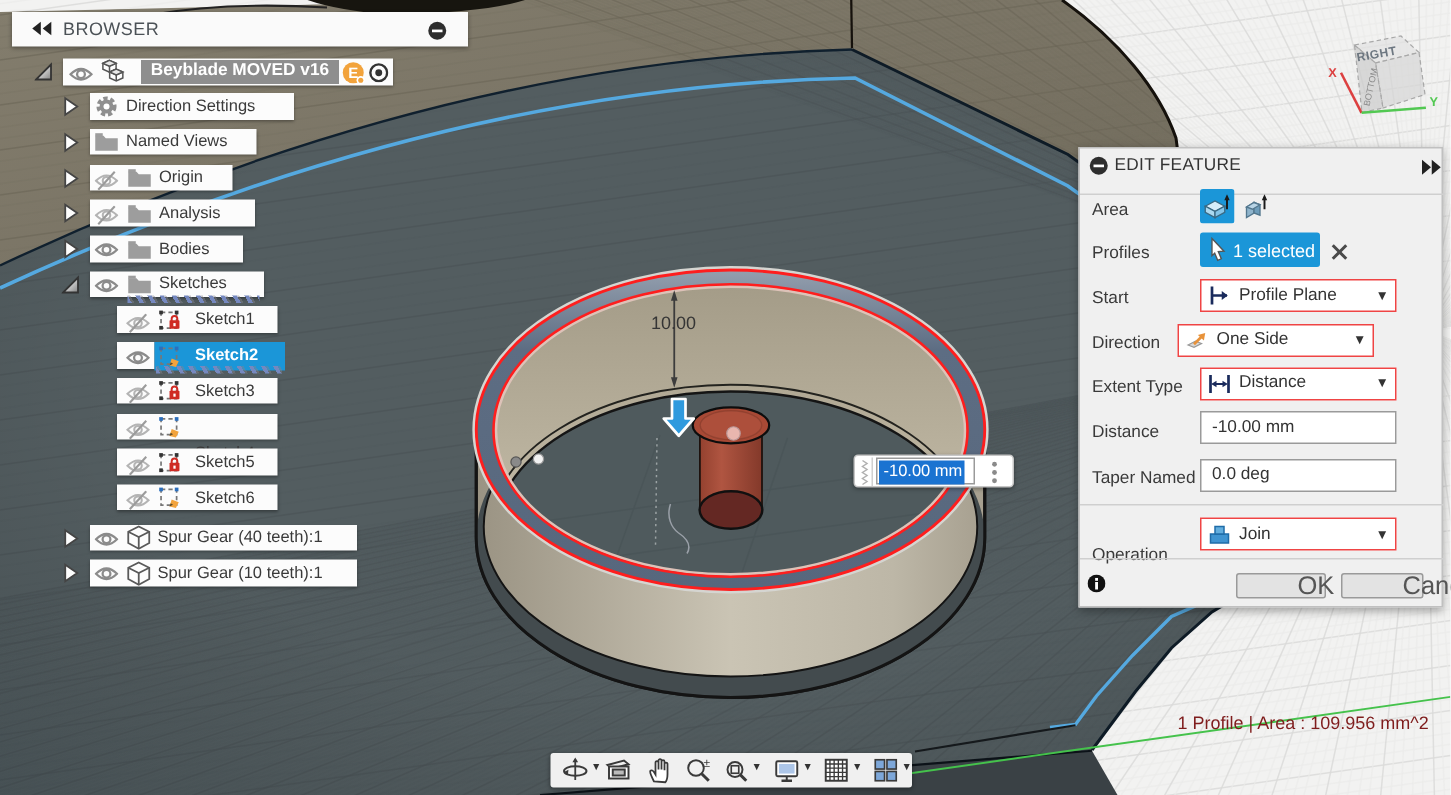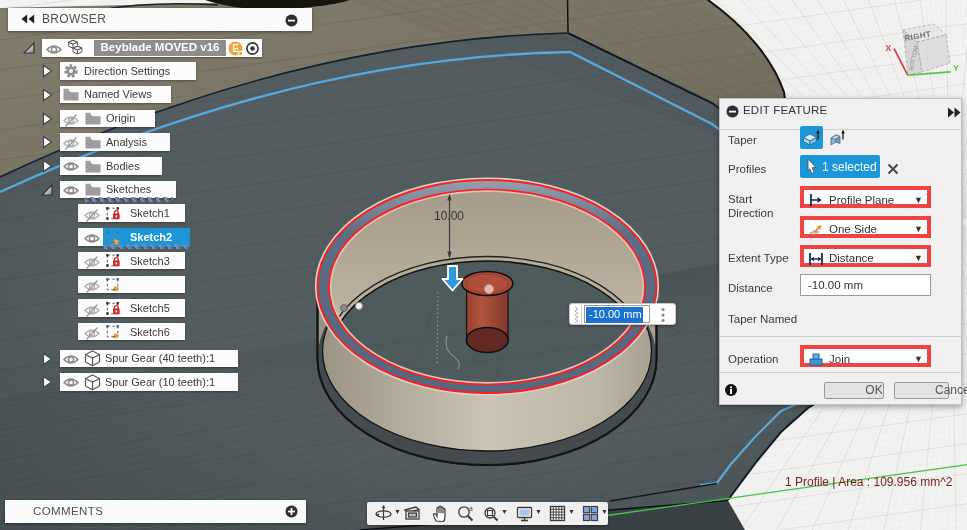--- a/index.html
+++ b/index.html
@@ -5,26 +5,26 @@
   html,body { width:967px; height:530px; overflow:hidden; font-family:"Liberation Sans", sans-serif; }
   #stage { position:relative; width:967px; height:530px; background:#f2f2f1; }
   .abs { position:absolute; }
   .panel { background:#fafafa; box-shadow:0 1px 3px rgba(0,0,0,0.4); }
   .rowbg { background:#fcfcfc; box-shadow:0 1px 2px rgba(0,0,0,0.35); }
   .rowtxt { font-size:11px; color:#3a3a3a; white-space:nowrap; }
   .hatch { background:repeating-linear-gradient(60deg, #7588bf 0 2.5px, rgba(130,130,140,0.45) 2.5px 4px, transparent 4px 7px); }
   .dlg { background:#f0f0f0; border:1px solid #c0c0c0; box-shadow:0 2px 6px rgba(0,0,0,0.35); }
   .sep { height:1px; background:#cfcfcf; }
   .lbl { font-size:11.5px; color:#3a3a3a; white-space:nowrap; }
-  .sel { width:131px; height:22px; background:#fff; border:4px solid #ef4444; white-space:nowrap; }
+  .sel { width:131px; height:22px; background:#fff; border:1px solid #ef4444; white-space:nowrap; }
   .sel .ic { position:absolute; left:4px; top:2px; }
   .sel .tx { position:absolute; left:25px; top:3.5px; font-size:11.5px; color:#333; }
   .sel .ar { position:absolute; right:4px; top:4.5px; font-size:9px; color:#333; }
   .inp { width:131px; height:22px; background:#fff; border:1px solid #9a9a9a; font-size:11.5px; color:#333; padding:3.5px 0 0 7px; }
-  .btn { height:17px; background:#e3e3e3; border:1px solid #9a9a9a; border-radius:2px; font-size:12px; color:#555; text-align:center; line-height:15px;padding-left:40px; }
+  .btn { height:17px; background:#e3e3e3; border:1px solid #9a9a9a; border-radius:2px; font-size:17px; color:#555; text-align:center; line-height:15px;padding-left:40px; }
 </style></head>
 <body>
 <div id="stage">
 
 <svg id="scene" width="967" height="530" viewBox="0 0 967 530">
 <defs>
   <clipPath id="cpBody">
           <path d="M0,177 Q290,40 568,33 L712,103 L760,137 L840,200 L885,290 L878,360 L828,396 L808,408 L781,432 L757,461 L728,500 L517,530 L0,530 Z"></path>
         </clipPath>
   <clipPath id="cpBrown">
@@ -1743,21 +1743,21 @@
           <circle cx="6.5" cy="6.5" r="6" fill="#2e2e2e"></circle>
           <rect x="3" y="5.7" width="7" height="1.8" fill="#fff"></rect>
         </svg></div>
   <div class="abs" style="left:23px;top:5px;font-size:11.5px;color:#333;letter-spacing:0.2px">EDIT FEATURE</div>
   <div class="abs" style="left:227px;top:5px"><svg width="14" height="11">
           <path d="M1,0.5 L7,5.5 L1,10.5 Z" fill="#222"></path>
           <path d="M7.5,0.5 L13.5,5.5 L7.5,10.5 Z" fill="#222"></path>
         </svg></div>
   <div class="abs sep" style="left:0;top:30px;width:243px"></div>
 
-  <div class="abs lbl" style="left:8px;top:35px">Taper</div>
+  <div class="abs lbl" style="left:8px;top:35px">Area</div>
   <div class="abs" style="left:80px;top:27px"><svg width="23" height="23" viewBox="0 0 23 23">
           <rect x="0" y="0" width="23" height="23" rx="2" fill="#1b96d8"></rect>
           <path d="M3.5,11.5 L10,8 L16.5,11.5 L10,15 Z" fill="#d7edfa" stroke="#3a6a84" stroke-width="0.9"></path>
           <path d="M3.5,11.5 L3.5,15.5 L10,19 L10,15 Z" fill="#abd9f0" stroke="#3a6a84" stroke-width="0.9"></path>
           <path d="M16.5,11.5 L16.5,15.5 L10,19 L10,15 Z" fill="#85c5e8" stroke="#3a6a84" stroke-width="0.9"></path>
           <line x1="18" y1="13.5" x2="18" y2="5.5" stroke="#1a1a1a" stroke-width="1.3"></line>
           <path d="M18,3.5 L16.2,7.5 L19.8,7.5 Z" fill="#1a1a1a"></path>
         </svg></div>
   <div class="abs" style="left:108px;top:27px"><svg width="23" height="23" viewBox="0 0 23 23">
           <path d="M3,12 L8,9 L8,16 L3,19 Z" fill="#8fb4cc" stroke="#53778e" stroke-width="0.9"></path>
@@ -1782,22 +1782,22 @@
   <div class="abs sel" style="left:80px;top:87px">
         <span class="ic"><svg width="16" height="16" viewBox="0 0 16 16">
             <line x1="3" y1="2" x2="3" y2="14" stroke="#1a2b5c" stroke-width="1.8"></line>
             <line x1="3" y1="8" x2="13" y2="8" stroke="#1a2b5c" stroke-width="1.6"></line>
             <path d="M13.5,8 L9.5,5 L9.5,11 Z" fill="#1a2b5c"></path>
           </svg></span>
         <span class="tx">Profile Plane</span>
         <span class="ar">▼</span>
       </div>
 
-  <div class="abs lbl" style="left:8px;top:108px">Direction</div>
-  <div class="abs sel" style="left:80px;top:116.5px">
+  <div class="abs lbl" style="left:8px;top:124px">Direction</div>
+  <div class="abs sel" style="left:65px;top:116.5px">
         <span class="ic"><svg width="16" height="16" viewBox="0 0 16 16">
             <polygon points="2,11 7,8.5 11,10 6,12.5" fill="#d8d8d8" stroke="#999" stroke-width="0.8"></polygon>
             <line x1="6" y1="10.5" x2="11.5" y2="5" stroke="#e8923a" stroke-width="1.8"></line>
             <path d="M13.5,3 L12.6,8 L8.6,4.4 Z" fill="#e8923a"></path>
           </svg></span>
         <span class="tx">One Side</span>
         <span class="ar">▼</span>
       </div>
 
   <div class="abs lbl" style="left:8px;top:153px">Extent Type</div>
@@ -1810,52 +1810,45 @@
             <path d="M13.5,8 L10,5.8 L10,10.2 Z" fill="#1a2b5c"></path>
           </svg></span>
         <span class="tx">Distance</span>
         <span class="ar">▼</span>
       </div>
 
   <div class="abs lbl" style="left:8px;top:183px">Distance</div>
   <div class="abs inp" style="left:80px;top:175px">-10.00 mm</div>
 
   <div class="abs lbl" style="left:8px;top:214px">Taper Named</div>
+  <div class="abs inp" style="left:80px;top:206.5px">0.0 deg</div>
 
   <div class="abs sep" style="left:0;top:237px;width:243px"></div>
 
-  <div class="abs lbl" style="left:8px;top:254px">Operation</div>
+  <div class="abs lbl" style="left:8px;top:265px">Operation</div>
   <div class="abs sel" style="left:80px;top:246px">
         <span class="ic"><svg width="16" height="16" viewBox="0 0 16 16">
             <rect x="2" y="8" width="12" height="6" fill="#3f94d1" stroke="#1f6ca8" stroke-width="1"></rect>
             <rect x="5" y="3" width="6" height="5" fill="#63aede" stroke="#1f6ca8" stroke-width="1"></rect>
           </svg></span>
         <span class="tx">Join</span>
         <span class="ar">▼</span>
       </div>
 
   <div class="abs sep" style="left:0;top:273px;width:243px"></div>
   <div class="abs" style="left:5px;top:283px"><svg width="12" height="12">
           <circle cx="6" cy="6" r="6" fill="#111"></circle>
           <rect x="5.1" y="5" width="1.9" height="5" fill="#fff"></rect>
           <rect x="5.1" y="2.3" width="1.9" height="1.9" fill="#fff"></rect>
         </svg></div>
   <div class="abs btn" style="left:104px;top:282.5px;width:60px">OK</div>
   <div class="abs btn" style="left:174px;top:282.5px;width:55px">Cancel</div>
 </div>
 
 
-<div class="abs" style="left:5px;top:499.5px;width:301px;height:23px;background:#fafafa;box-shadow:0 1px 3px rgba(0,0,0,0.4)">
-  <div class="abs" style="left:28px;top:5px;font-size:11.5px;color:#4c5257;letter-spacing:0.4px">COMMENTS</div>
-  <svg class="abs" style="left:280px;top:5.5px" width="13" height="13">
-        <circle cx="6.5" cy="6.5" r="6" fill="#2e2e2e"></circle>
-  <rect x="3" y="5.6" width="7" height="1.8" fill="#fff"></rect>
-        <rect x="5.6" y="3" width="1.8" height="7" fill="#fff"></rect>
-      </svg>
-</div>
 
 <div class="abs" style="left:367px;top:501.5px;width:241px;height:23px;background:#f0f0f0;border-radius:2px;box-shadow:0 1px 3px rgba(0,0,0,0.4)"></div>
 <div class="abs" style="left:374px;top:503.5px"><svg width="19" height="19" viewBox="0 0 19 19" fill="none" stroke="#3a3a3a" stroke-width="1.3">
         <ellipse cx="9.5" cy="10" rx="7.5" ry="3.2"></ellipse>
         <line x1="9.5" y1="2" x2="9.5" y2="16" stroke-width="1.2"></line>
         <path d="M9.5,1 L7.6,4.2 L11.4,4.2 Z" fill="#3a3a3a" stroke="none"></path>
         <path d="M2,10.7 L5,9.2 L4.6,12.4 Z" fill="#3a3a3a" stroke="none"></path>
       </svg></div>
 <div class="abs" style="left:394px;top:508px;font-size:7px;color:#333">▼</div>
 <div class="abs" style="left:403px;top:503.5px"><svg width="19" height="19" viewBox="0 0 19 19" fill="none" stroke="#3a3a3a" stroke-width="1.3">

